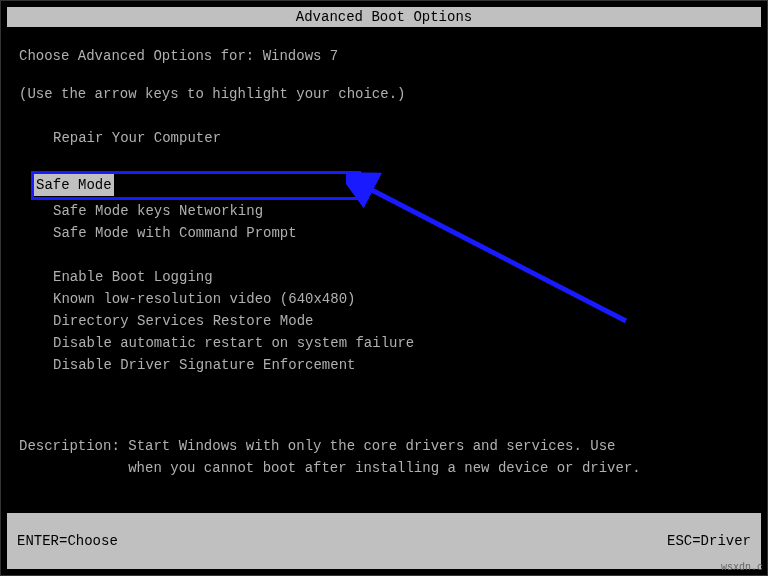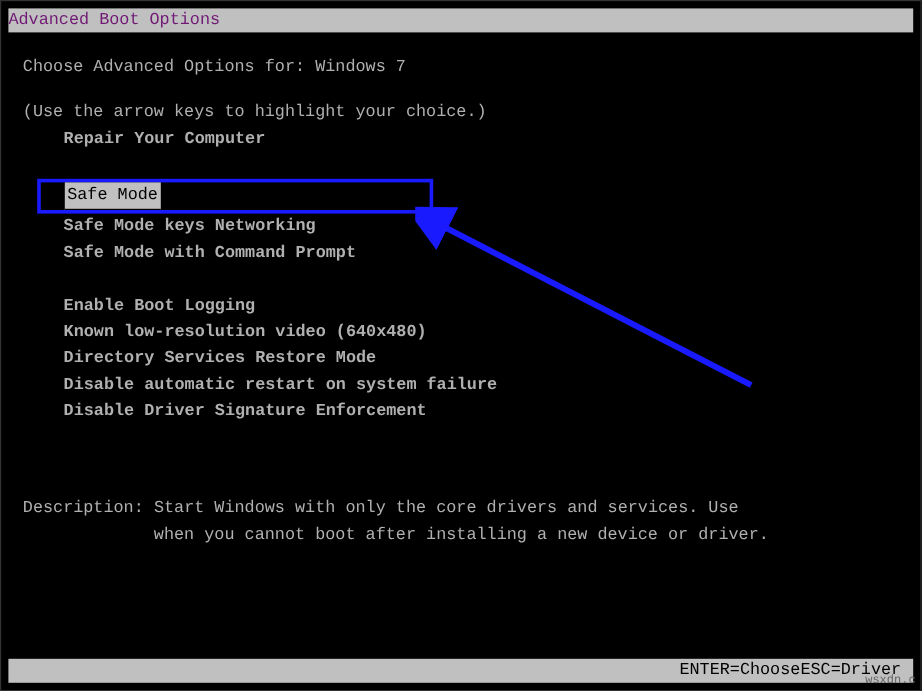--- a/index.html
+++ b/index.html
@@ -9,43 +9,41 @@
       font-family: 'Courier New', monospace;
       font-size: 14px;
       width: 768px;
       height: 576px;
       overflow: hidden;
       position: relative;
       border: 1px solid #333;
     }
     .title-bar {
       background: #c0c0c0;
-      color: #701a75;
-      text-align: left;
+      color: #000000;
+      text-align: center;
       padding: 2px 0;
       margin: 6px 6px 0 6px;
       font-weight: normal;
     }
     .content {
       padding: 18px 18px 0 18px;
       line-height: 22px;
     }
     .heading { margin-bottom: 16px; }
-    .hint { }
+    .hint { margin-bottom: 22px; }
     .menu { margin-left: 32px; }
     .menu-item {
       padding: 0 2px;
       white-space: pre;
-      font-weight: bold;
     }
     .spacer { height: 22px; }
     .selected-wrap {
       position: relative;
       margin-left: -20px;
-      padding-left: 20px;
       border: 3px solid #1a1aff;
       width: 330px;
     }
     .selected {
       background: #c0c0c0;
       color: #000;
       display: inline-block;
       padding: 0 2px;
       border-bottom: 1px solid #000;
     }
@@ -54,22 +52,22 @@
       white-space: pre-wrap;
     }
     .footer {
       position: absolute;
       bottom: 6px;
       left: 6px;
       right: 6px;
       background: #c0c0c0;
       color: #000;
       display: flex;
-      justify-content: flex-end;
-      padding: 2px 10px;
+      justify-content: space-between;
+      padding: 20px 10px;
     }
     .arrow {
       position: absolute;
       pointer-events: none;
       left: 345px;
       top: 165px;
     }
     .watermark {
       position: absolute;
       bottom: 2px;

